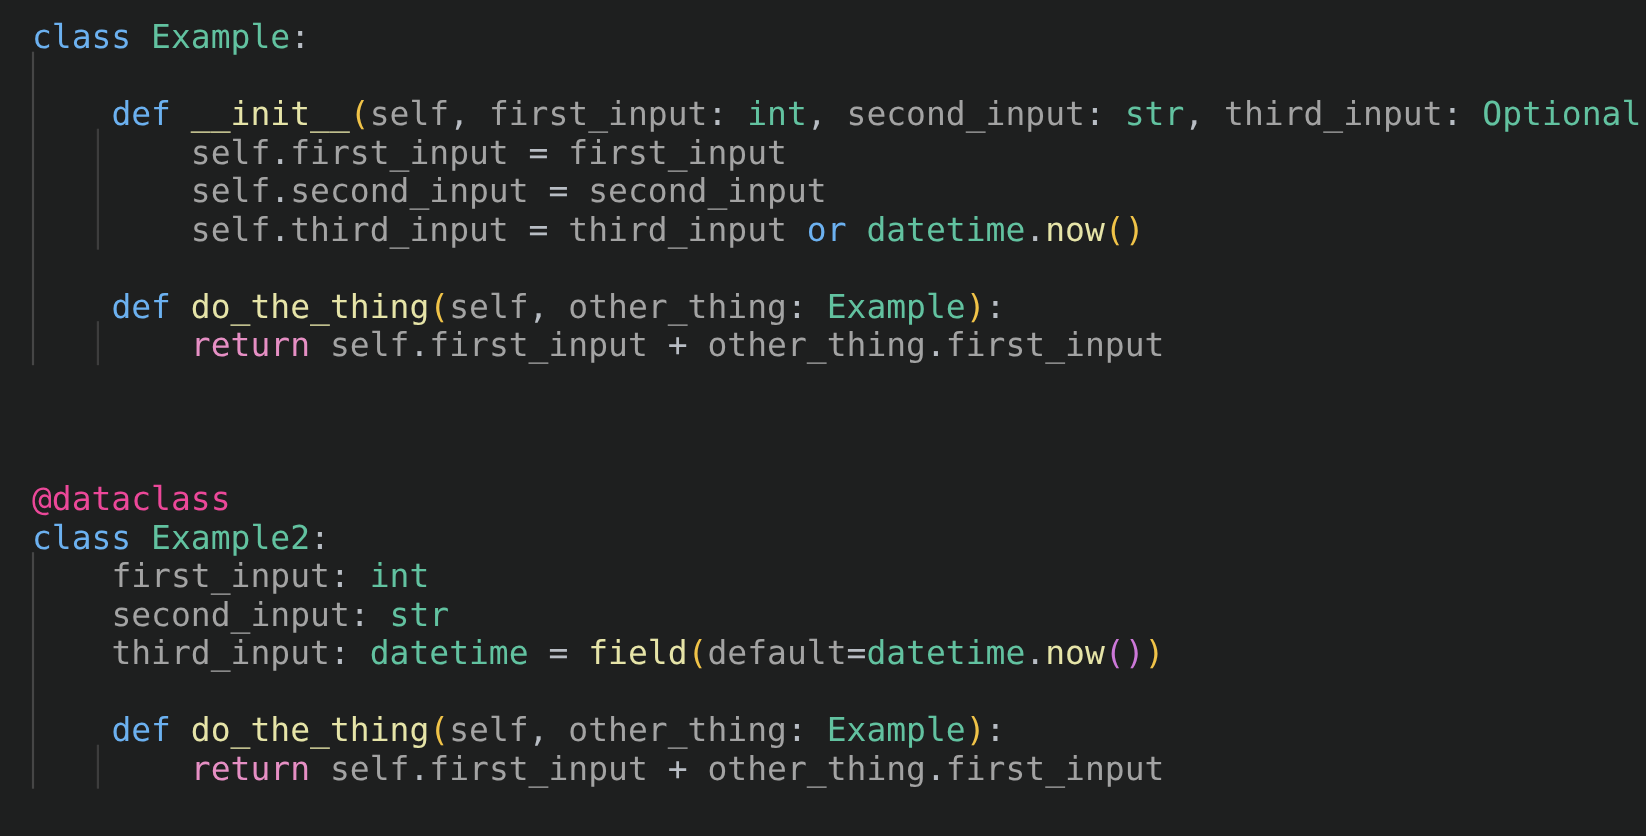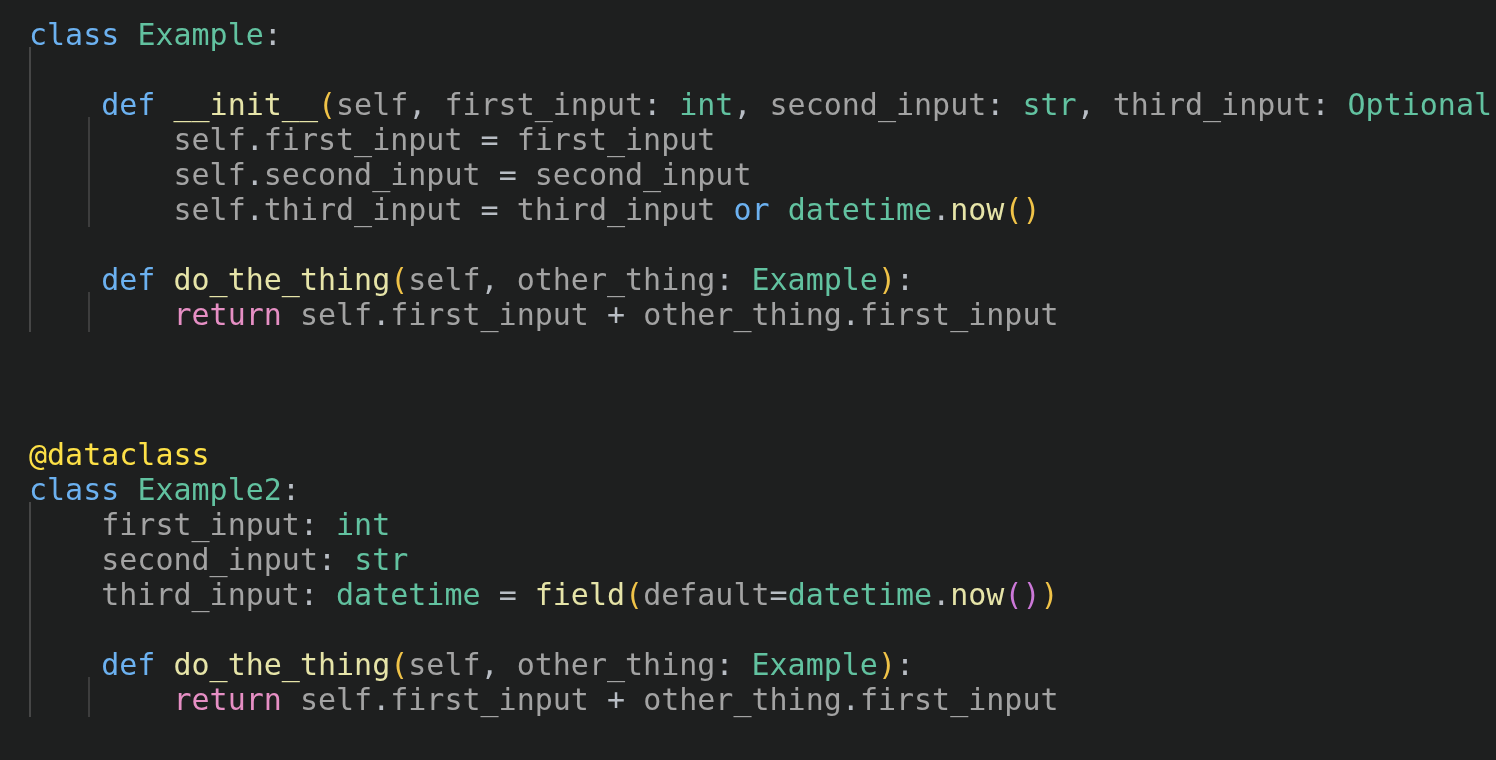--- a/index.html
+++ b/index.html
@@ -52,21 +52,21 @@
   .t-kw      { color: #6cb1f0; }
   .t-kw2     { color: #e68fc4; }
   .t-type    { color: #62c2a0; }
   .t-fn      { color: #e6e4a8; }
   .t-var     { color: #a3a3a3; }
   .t-punc    { color: #b8bdc4; }
   .t-op      { color: #b8bdc4; }
   .t-par1    { color: #f0c348; }
   .t-par2    { color: #d croissant; }
   .t-par2    { color: #cc78d8; }
-  .t-decor   { color: #fde047; }
+  .t-decor   { color: #ec4899; }
   .t-plain   { color: #c8ccd2; }
 </style>
 </head>
 <body>
 
 <div id="code-viewer">
   <div class="indent-guides">
       <div class="indent-guide" style="left: 29px; top: 47px; height: 285px;"></div>
       <div class="indent-guide dim" style="left: 88px; top: 117px; height: 110px;"></div>
       <div class="indent-guide dim" style="left: 88px; top: 292px; height: 40px;"></div>

